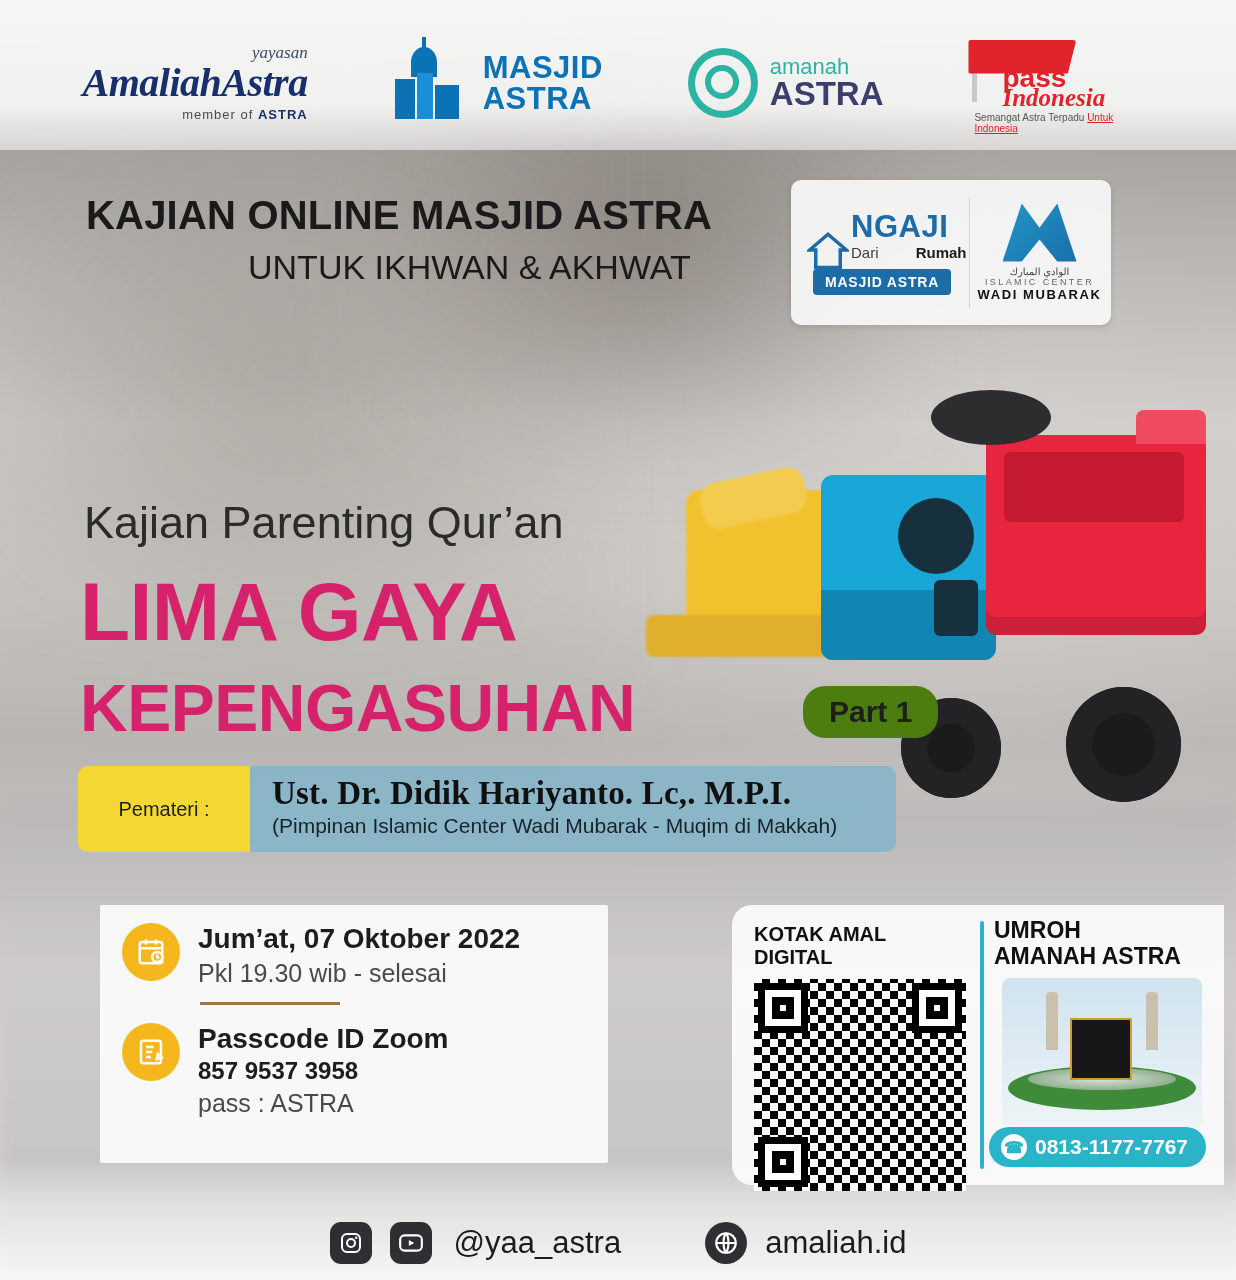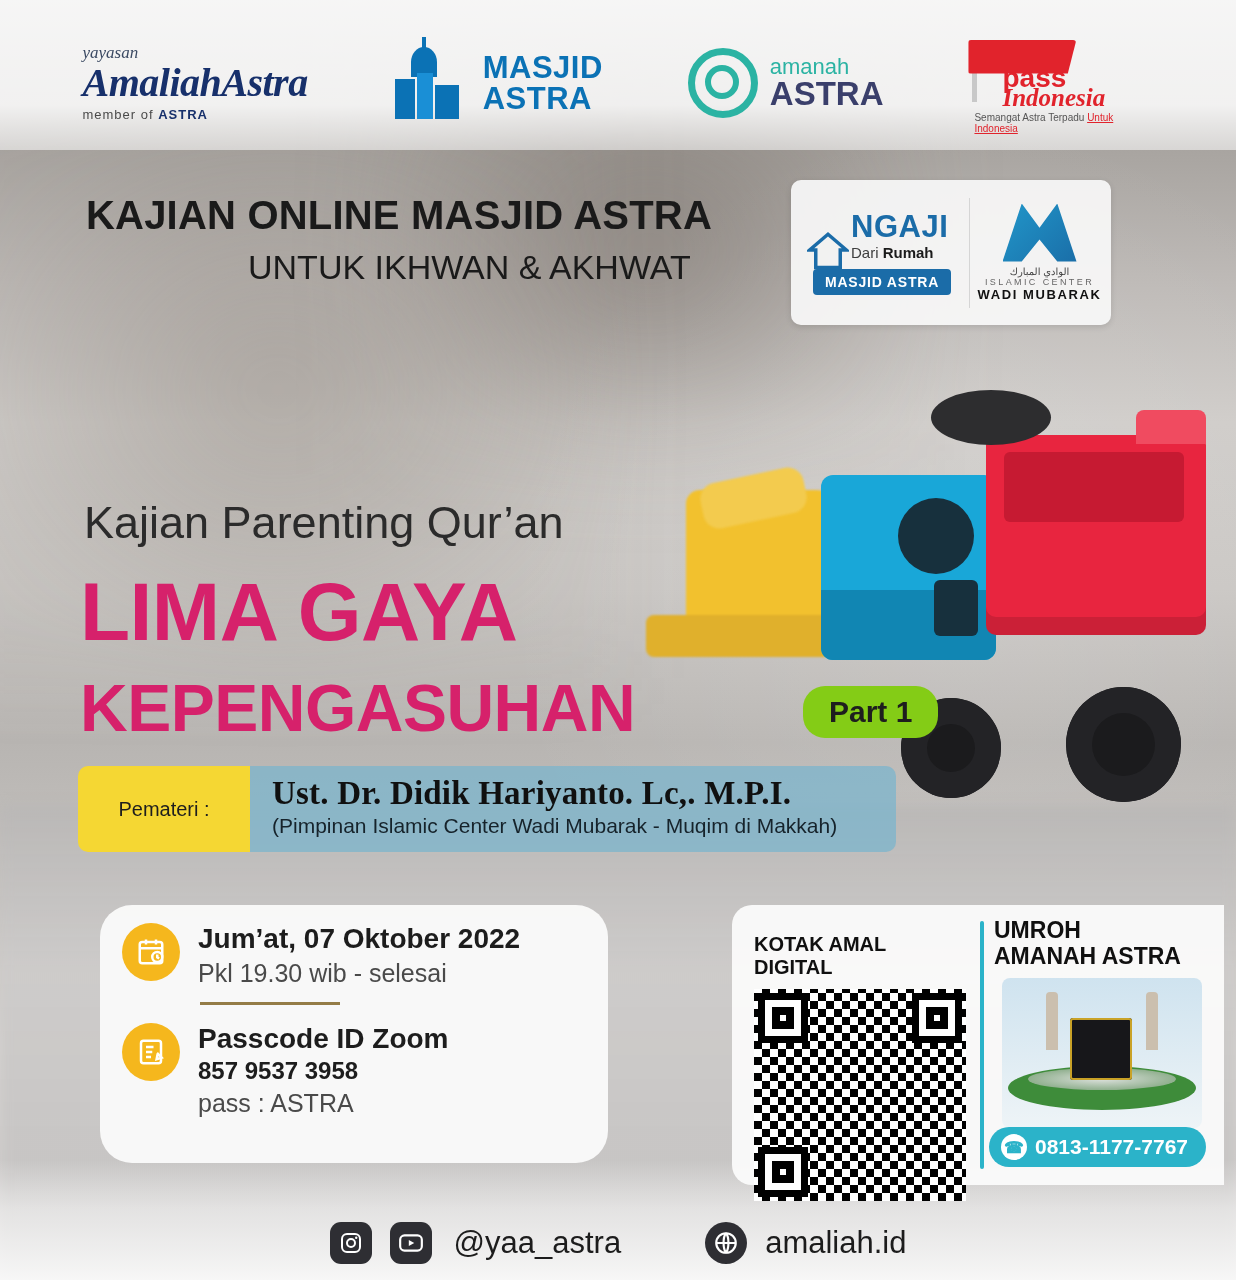--- a/index.html
+++ b/index.html
@@ -140,21 +140,21 @@
   .logos {
     position: absolute;
     left: 0; right: 0; top: 28px;
     height: 110px;
     display: flex;
     align-items: center;
     justify-content: space-around;
     padding: 0 40px;
     box-sizing: border-box;
   }
-  .logo-amaliah { text-align: left; color: #1b3f7a; line-height: 1.05; }
+  .logo-amaliah { text-align: right; color: #1b3f7a; line-height: 1.05; }
   .logo-amaliah .l1 { font-family: "Liberation Serif", serif; font-size: 17px; font-style: italic; color: #3b4a63; }
   .logo-amaliah .l2 { font-family: "Liberation Serif", serif; font-size: 40px; font-style: italic; font-weight: bold; color: #17306b; letter-spacing: -0.5px; }
   .logo-amaliah .l3 { font-size: 13px; letter-spacing: 1px; color: #4a4a4a; margin-top: 4px; }
   .logo-amaliah .l3 b { color: #17306b; }
 
   .logo-masjid { display: flex; align-items: center; gap: 20px; }
   .logo-masjid .mark { width: 70px; height: 72px; position: relative; }
   .logo-masjid .mark .dome {
     position: absolute; left: 18px; top: 0; width: 26px; height: 30px;
     background: #0b72b5; border-radius: 50% 50% 0 0;
@@ -213,21 +213,21 @@
     display: flex; align-items: center;
     box-shadow: 0 2px 6px rgba(0,0,0,0.12);
     overflow: hidden;
   }
   .ngaji-left { width: 178px; padding-left: 14px; box-sizing: border-box; position: relative; }
   .ngaji-home {
     position: absolute; left: 16px; top: 18px; width: 42px; height: 42px;
   }
   .ngaji-title { margin-left: 46px; font-size: 31px; font-weight: bold; color: #1b6ca8; letter-spacing: 0.5px; line-height: 1; }
   .ngaji-sub { margin-left: 46px; font-size: 15px; color: #3e3e3e; margin-top: 2px; }
-  .ngaji-sub b { color: #1b1b1b; }
+  .ngaji-sub b { color: #1b1b1b; margin-left: 33px; }
   .ngaji-pill {
     margin-top: 8px; margin-left: 8px;
     background: #1b6ca8; color: #fff; font-size: 14px; font-weight: bold;
     padding: 5px 12px; border-radius: 4px; display: inline-block; letter-spacing: 0.8px;
   }
   .ngaji-right {
     width: 140px; text-align: center; border-left: 1px solid #d5d5d5;
     padding: 6px 4px; box-sizing: border-box;
   }
   .wadi-mark {
@@ -247,21 +247,21 @@
   .hero-line1 {
     position: absolute; left: 80px; top: 565px;
     font-size: 82px; font-weight: bold; color: #d6216b; letter-spacing: -0.5px;
   }
   .hero-line2 {
     position: absolute; left: 80px; top: 670px;
     font-size: 66px; font-weight: bold; color: #d6216b; letter-spacing: -0.5px;
   }
   .part-badge {
     position: absolute; left: 803px; top: 686px;
-    background: #84cc16; color: #1e1e1e;
+    background: #4d7c0f; color: #1e1e1e;
     font-size: 30px; font-weight: bold;
     padding: 9px 26px; border-radius: 22px;
   }
 
   
   .speaker {
     position: absolute; left: 78px; top: 766px;
     width: 818px; height: 86px;
     display: flex; align-items: stretch;
   }
@@ -280,21 +280,21 @@
     box-sizing: border-box;
   }
   .speaker-name { font-family: "Liberation Serif", serif; font-size: 33px; font-weight: bold; color: #101010; letter-spacing: 0.2px; }
   .speaker-note { font-size: 21px; color: #16232b; margin-top: 2px; }
 
   
   .info-card {
     position: absolute; left: 100px; top: 905px;
     width: 508px; height: 258px;
     background: rgba(252,252,252,0.92);
-    border-radius: 32px;
+    border-radius: 2px;
   }
   .info-row { display: flex; align-items: flex-start; padding: 18px 0 0 22px; }
   .ic {
     width: 58px; height: 58px; border-radius: 50%;
     background: #f5b71d; flex: none;
     display: flex; align-items: center; justify-content: center;
     color: #fff;
   }
   .info-text { margin-left: 18px; }
   .info-title { font-size: 28px; font-weight: bold; color: #1d1d1d; }
@@ -306,21 +306,21 @@
   }
 
   
   .donate {
     position: absolute; right: 12px; top: 905px;
     width: 492px; height: 280px;
     background: rgba(252,252,252,0.93);
     border-radius: 20px 0 0 20px;
     display: flex;
   }
-  .donate-left { width: 248px; padding: 28px 0 0 22px; box-sizing: border-box; }
+  .donate-left { width: 248px; padding: 18px 0 0 22px; box-sizing: border-box; }
   .donate-title { font-size: 20px; font-weight: bold; color: #101010; line-height: 1.15; }
   .qr {
     margin-top: 10px; width: 212px; height: 212px;
     background:
       repeating-linear-gradient(90deg,#000 0 8px,#fff 8px 16px),
       repeating-linear-gradient(0deg,#000 0 8px,#fff 8px 16px);
     background-blend-mode: difference;
     position: relative; background-color: #fff;
   }
   .qr .fp { position: absolute; width: 50px; height: 50px; background: #fff; box-shadow: inset 0 0 0 7px #000, inset 0 0 0 14px #fff, inset 0 0 0 22px #000; }

